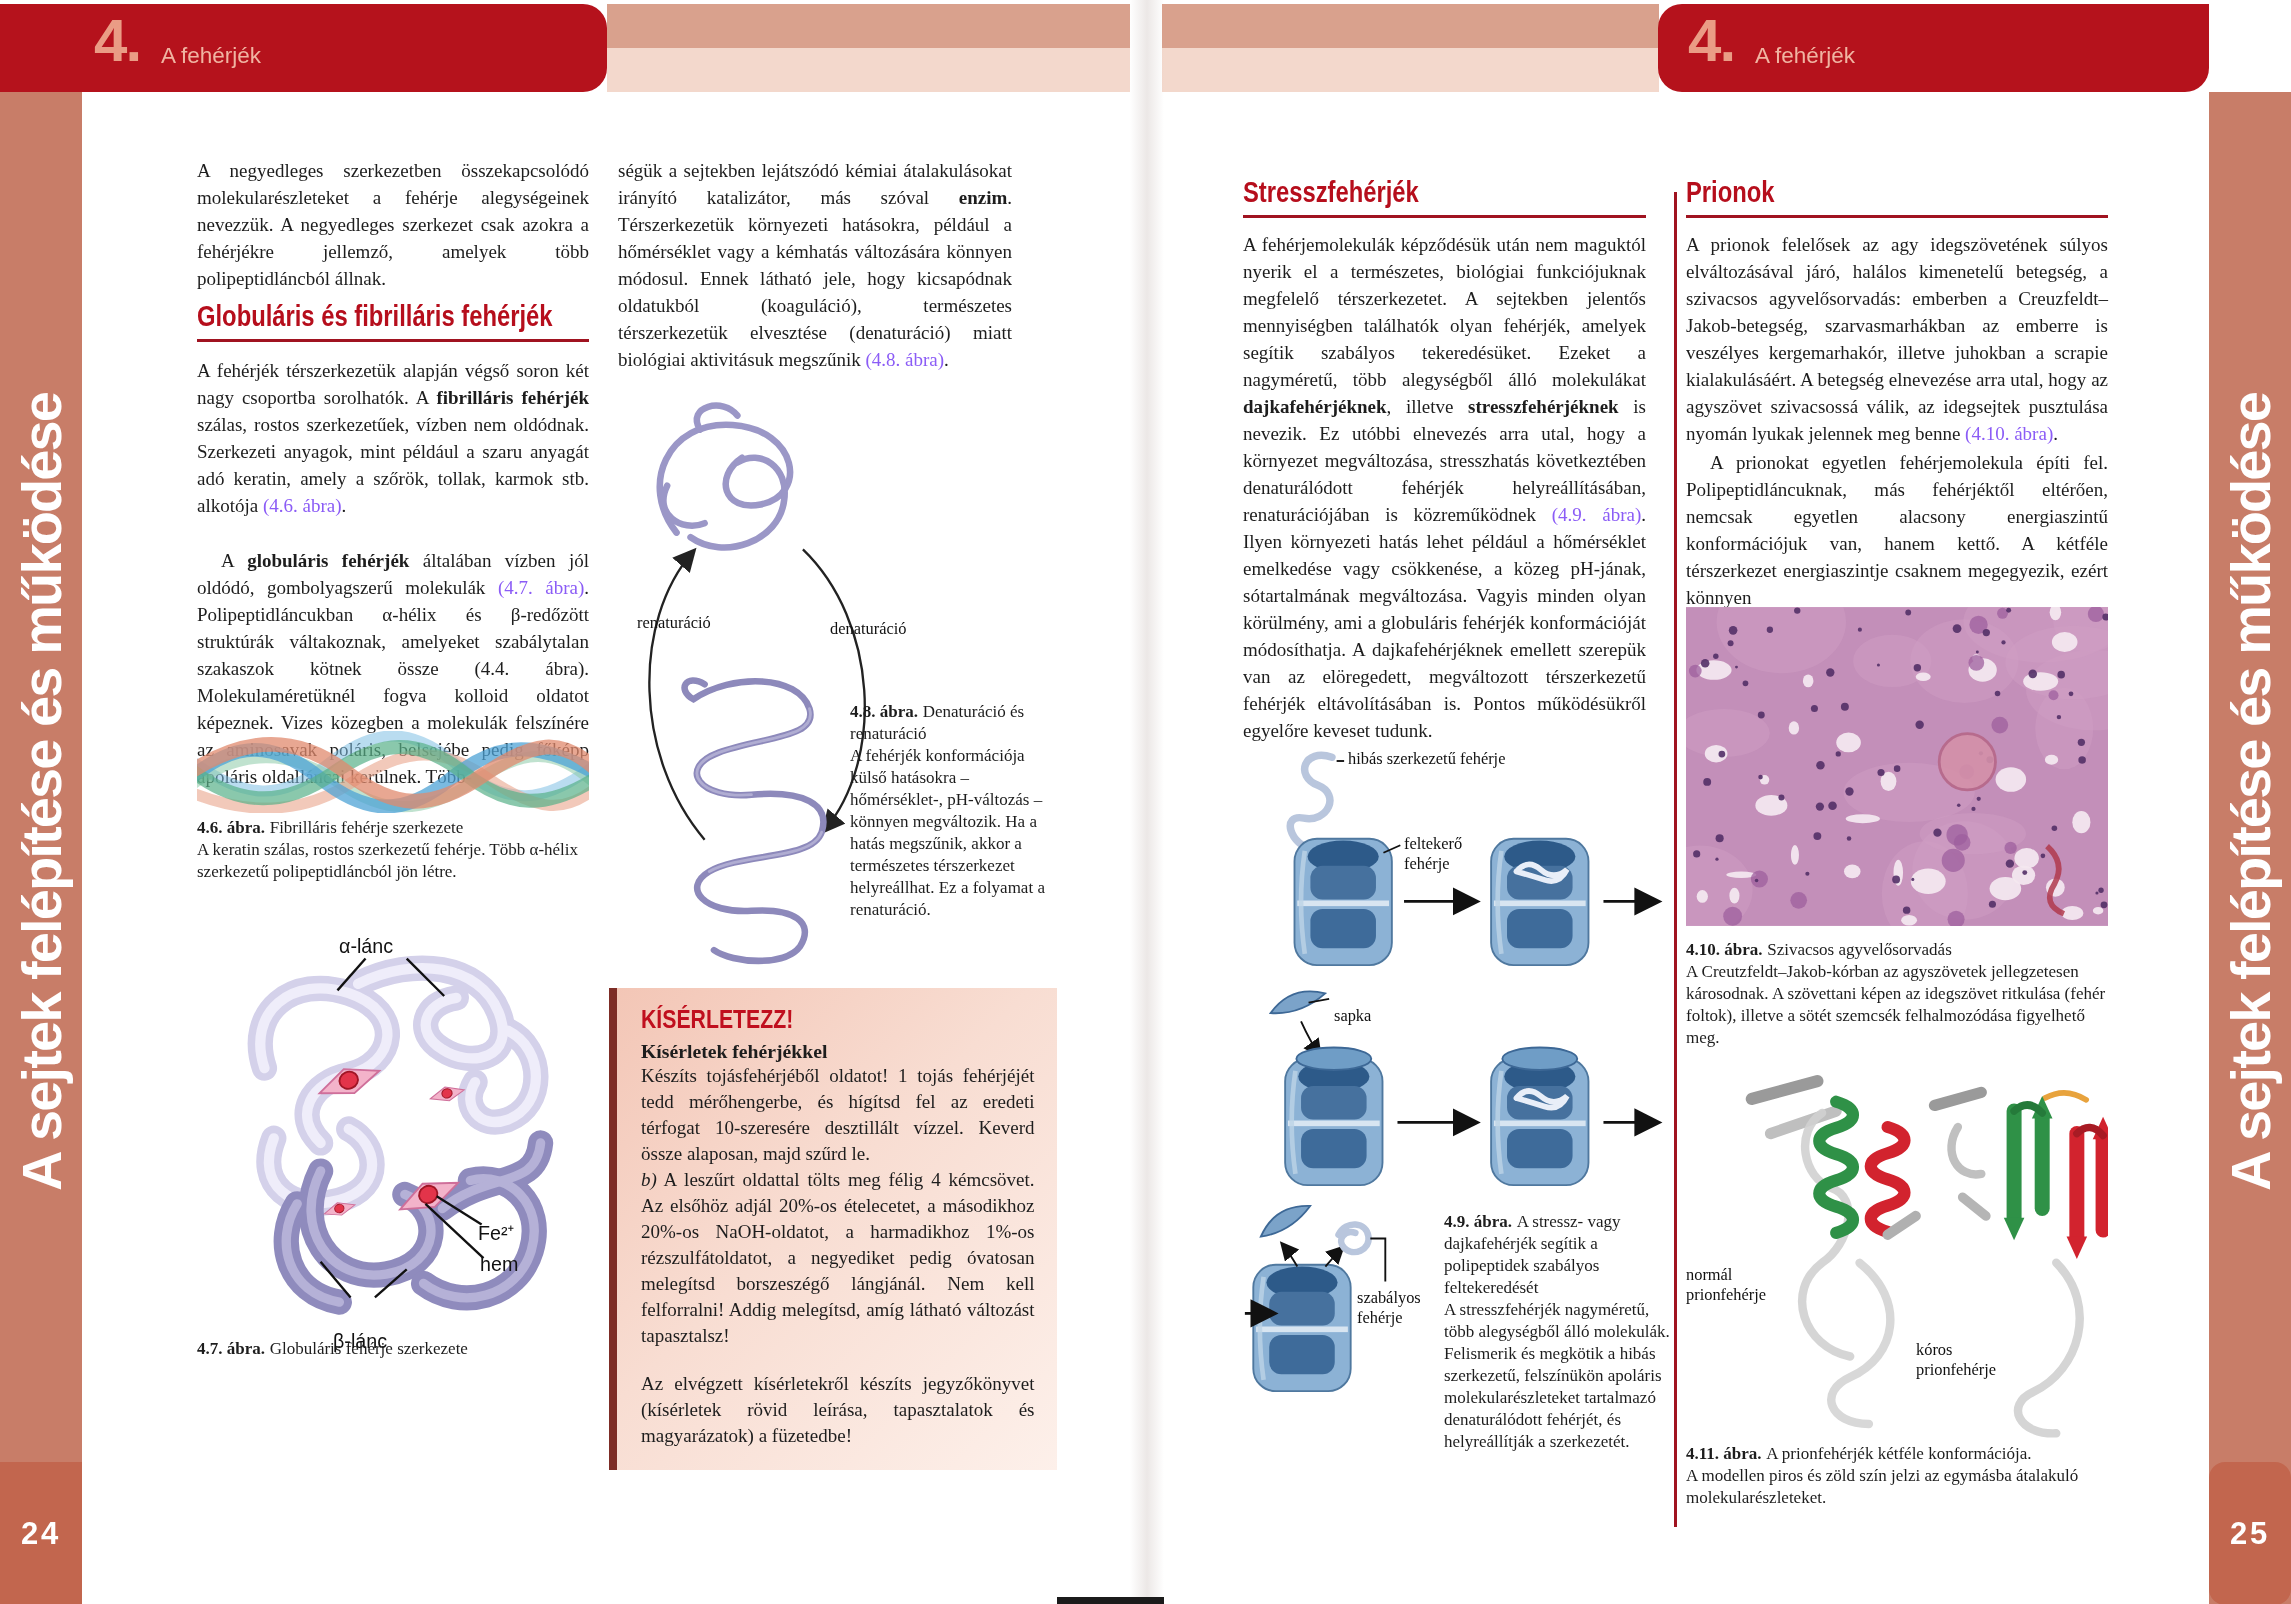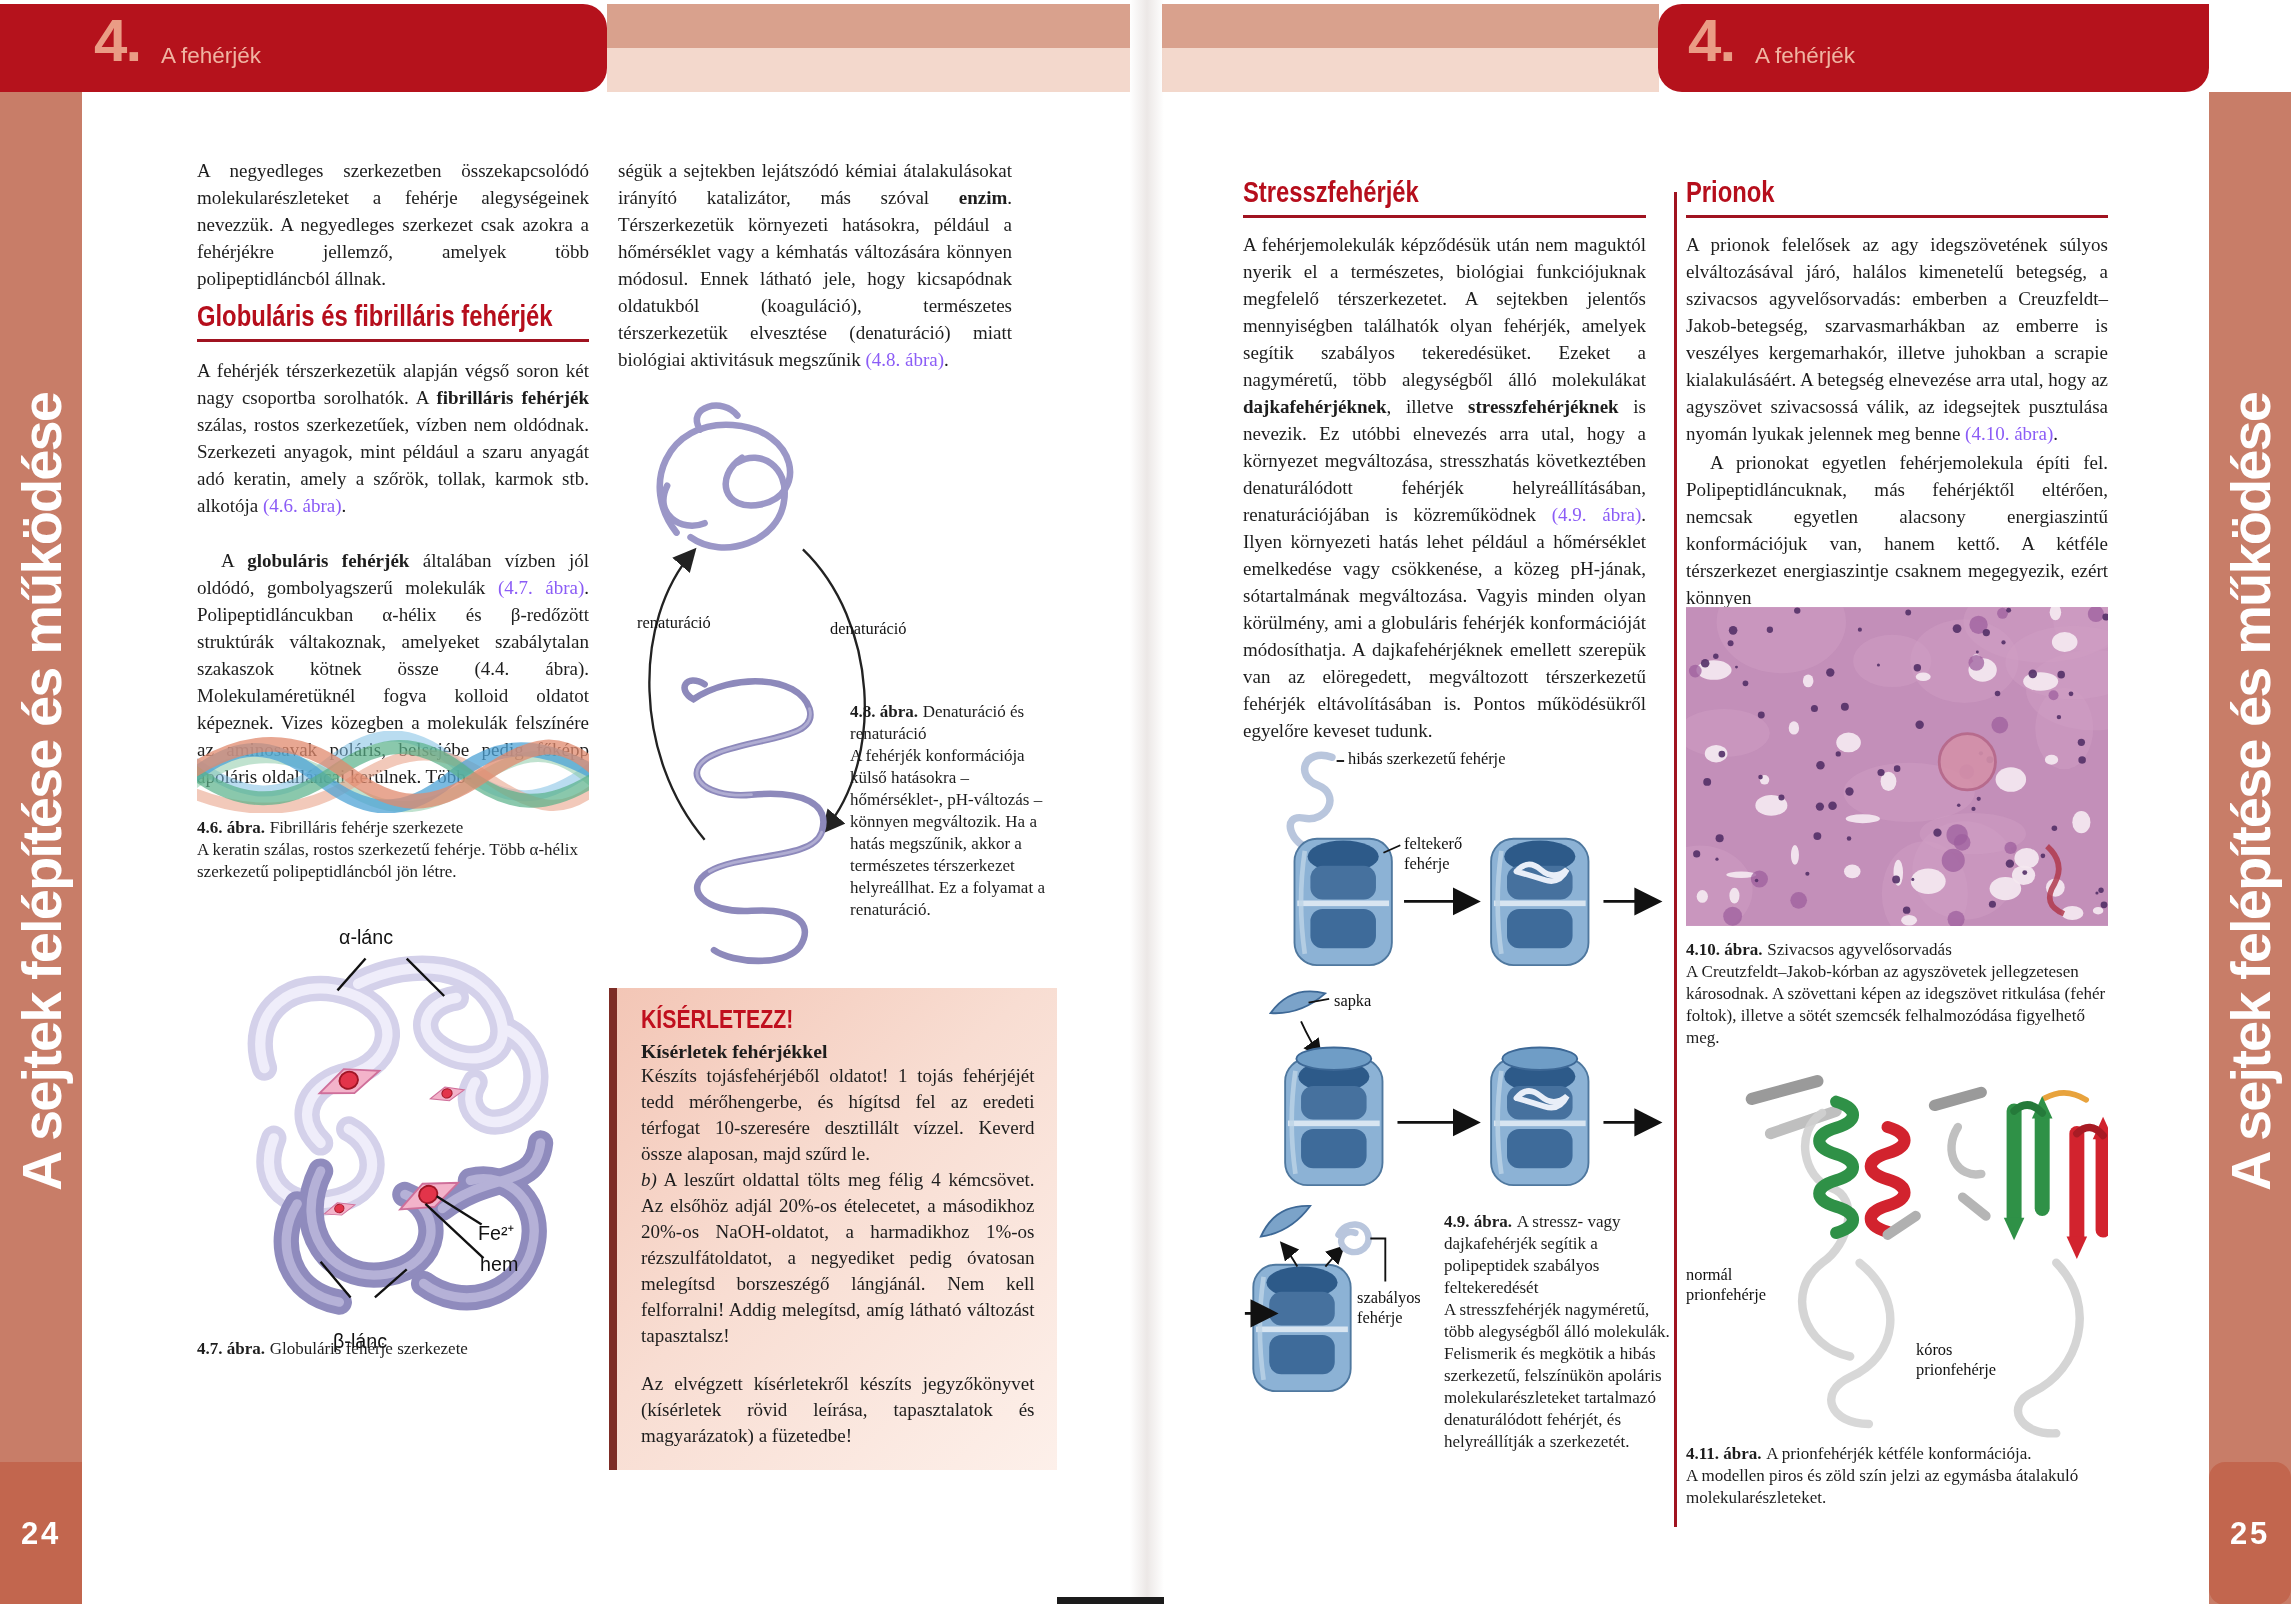--- a/index.html
+++ b/index.html
@@ -165,21 +165,21 @@
 
       <g stroke="#111" stroke-width="2.5" fill="none">
         <path d="M168,38 L138,72"></path>
           <path d="M212,38 L252,78"></path>
         <path d="M152,400 L120,362"></path>
           <path d="M178,400 L212,370"></path>
         <path d="M292,322 L244,292"></path>
           <path d="M294,358 L232,300"></path>
       </g>
     </svg>
-    <span class="flab" style="left:131px;top:3px;">α-lánc</span>
+    <span class="flab" style="left:131px;top:12px;">α-lánc</span>
     <span class="flab" style="left:125px;top:379px;margin-top:28px;">β-lánc</span>
     <span class="flab" style="left:270px;top:296px;">Fe²⁺</span>
     <span class="flab" style="left:272px;top:330px;">hem</span>
   </div>
   <div class="caption" style="left:197px;top:1338px;width:392px;">
     <span class="cap-num">4.7. ábra.</span><span class="cap-title">Globuláris fehérje szerkezete</span>
   </div>
 
   <p class="body-text" style="left:618px;top:157px;width:394px;"><span>ségük a sejtekben lejátszódó kémiai átalakulásokat irányító katalizátor, más szóval </span><span class="b">enzim</span><span>. Térszerkezetük környezeti hatásokra, például a hőmérséklet vagy a kémhatás változására könnyen módosul. Ennek látható jele, hogy kicsapódnak oldatukból (koaguláció), természetes térszerkezetük elvesztése (denaturáció) miatt biológiai aktivitásuk megszűnik </span><span class="ref">(4.8. ábra)</span><span>.</span></p>
 
@@ -284,21 +284,21 @@
       <path d="M58,562 Q48,545 42,538" fill="none" stroke="#111" stroke-width="2" marker-end="url(#ah2)"></path>
       <path d="M88,562 Q100,548 106,542" fill="none" stroke="#111" stroke-width="2" marker-end="url(#ah2)"></path>
       <g fill="none" stroke="#b9c6dd" stroke-width="7" stroke-linecap="round">
         <path d="M102,528 c8,-16 30,-14 32,2 c2,14 -16,22 -26,12 c-8,-8 0,-20 12,-16"></path>
       </g>
       <path d="M2,612 L32,612" stroke="#111" stroke-width="3" fill="none" marker-end="url(#ah2)"></path>
       <path d="M136,532 L152,532 L152,578" fill="none" stroke="#111" stroke-width="2"></path>
     </svg>
     <span class="slab" style="left:105px;top:9.4px;width:206px;">hibás szerkezetű fehérje</span>
     <span class="slab" style="left:161px;top:94px;width:89px;">feltekerő fehérje</span>
-    <span class="slab" style="left:91px;top:251px;">sapka</span>
+    <span class="slab" style="left:91px;top:266px;">sapka</span>
     <span class="slab" style="left:114px;top:548px;width:80px;">szabályos fehérje</span>
     <div class="caption" style="left:201px;top:471px;width:227px;">
       <span class="cap-num">4.9. ábra.</span><span class="cap-title">A stressz- vagy dajkafehérjék segítik a polipeptidek szabályos feltekeredését</span>
       <div>A stresszfehérjék nagyméretű, több alegységből álló molekulák. Felismerik és megkötik a hibás szerkezetű, felszínükön apoláris molekularészleteket tartalmazó denaturálódott fehérjét, és helyreállítják a szerkezetét.</div>
     </div>
   </div>
 
   <div class="h2" style="left:1686px;top:176px;"><span>Prionok</span></div>
   <div class="rule" style="left:1686px;top:215px;width:422px;"></div>
   <p class="body-text" style="left:1686px;top:231px;width:422px;"><span>A prionok felelősek az agy idegszövetének súlyos elváltozásával járó, halálos kimenetelű betegség, a szivacsos agyvelősorvadás: emberben a Creuzfeldt–Jakob-betegség, szarvasmarhákban az emberre is veszélyes kergemarhakór, illetve juhokban a scrapie kialakulásáért. A betegség elnevezése arra utal, hogy az agyszövet szivacsossá válik, az idegsejtek pusztulása nyomán lyukak jelennek meg benne </span><span class="ref">(4.10. ábra)</span><span>.</span></p>

